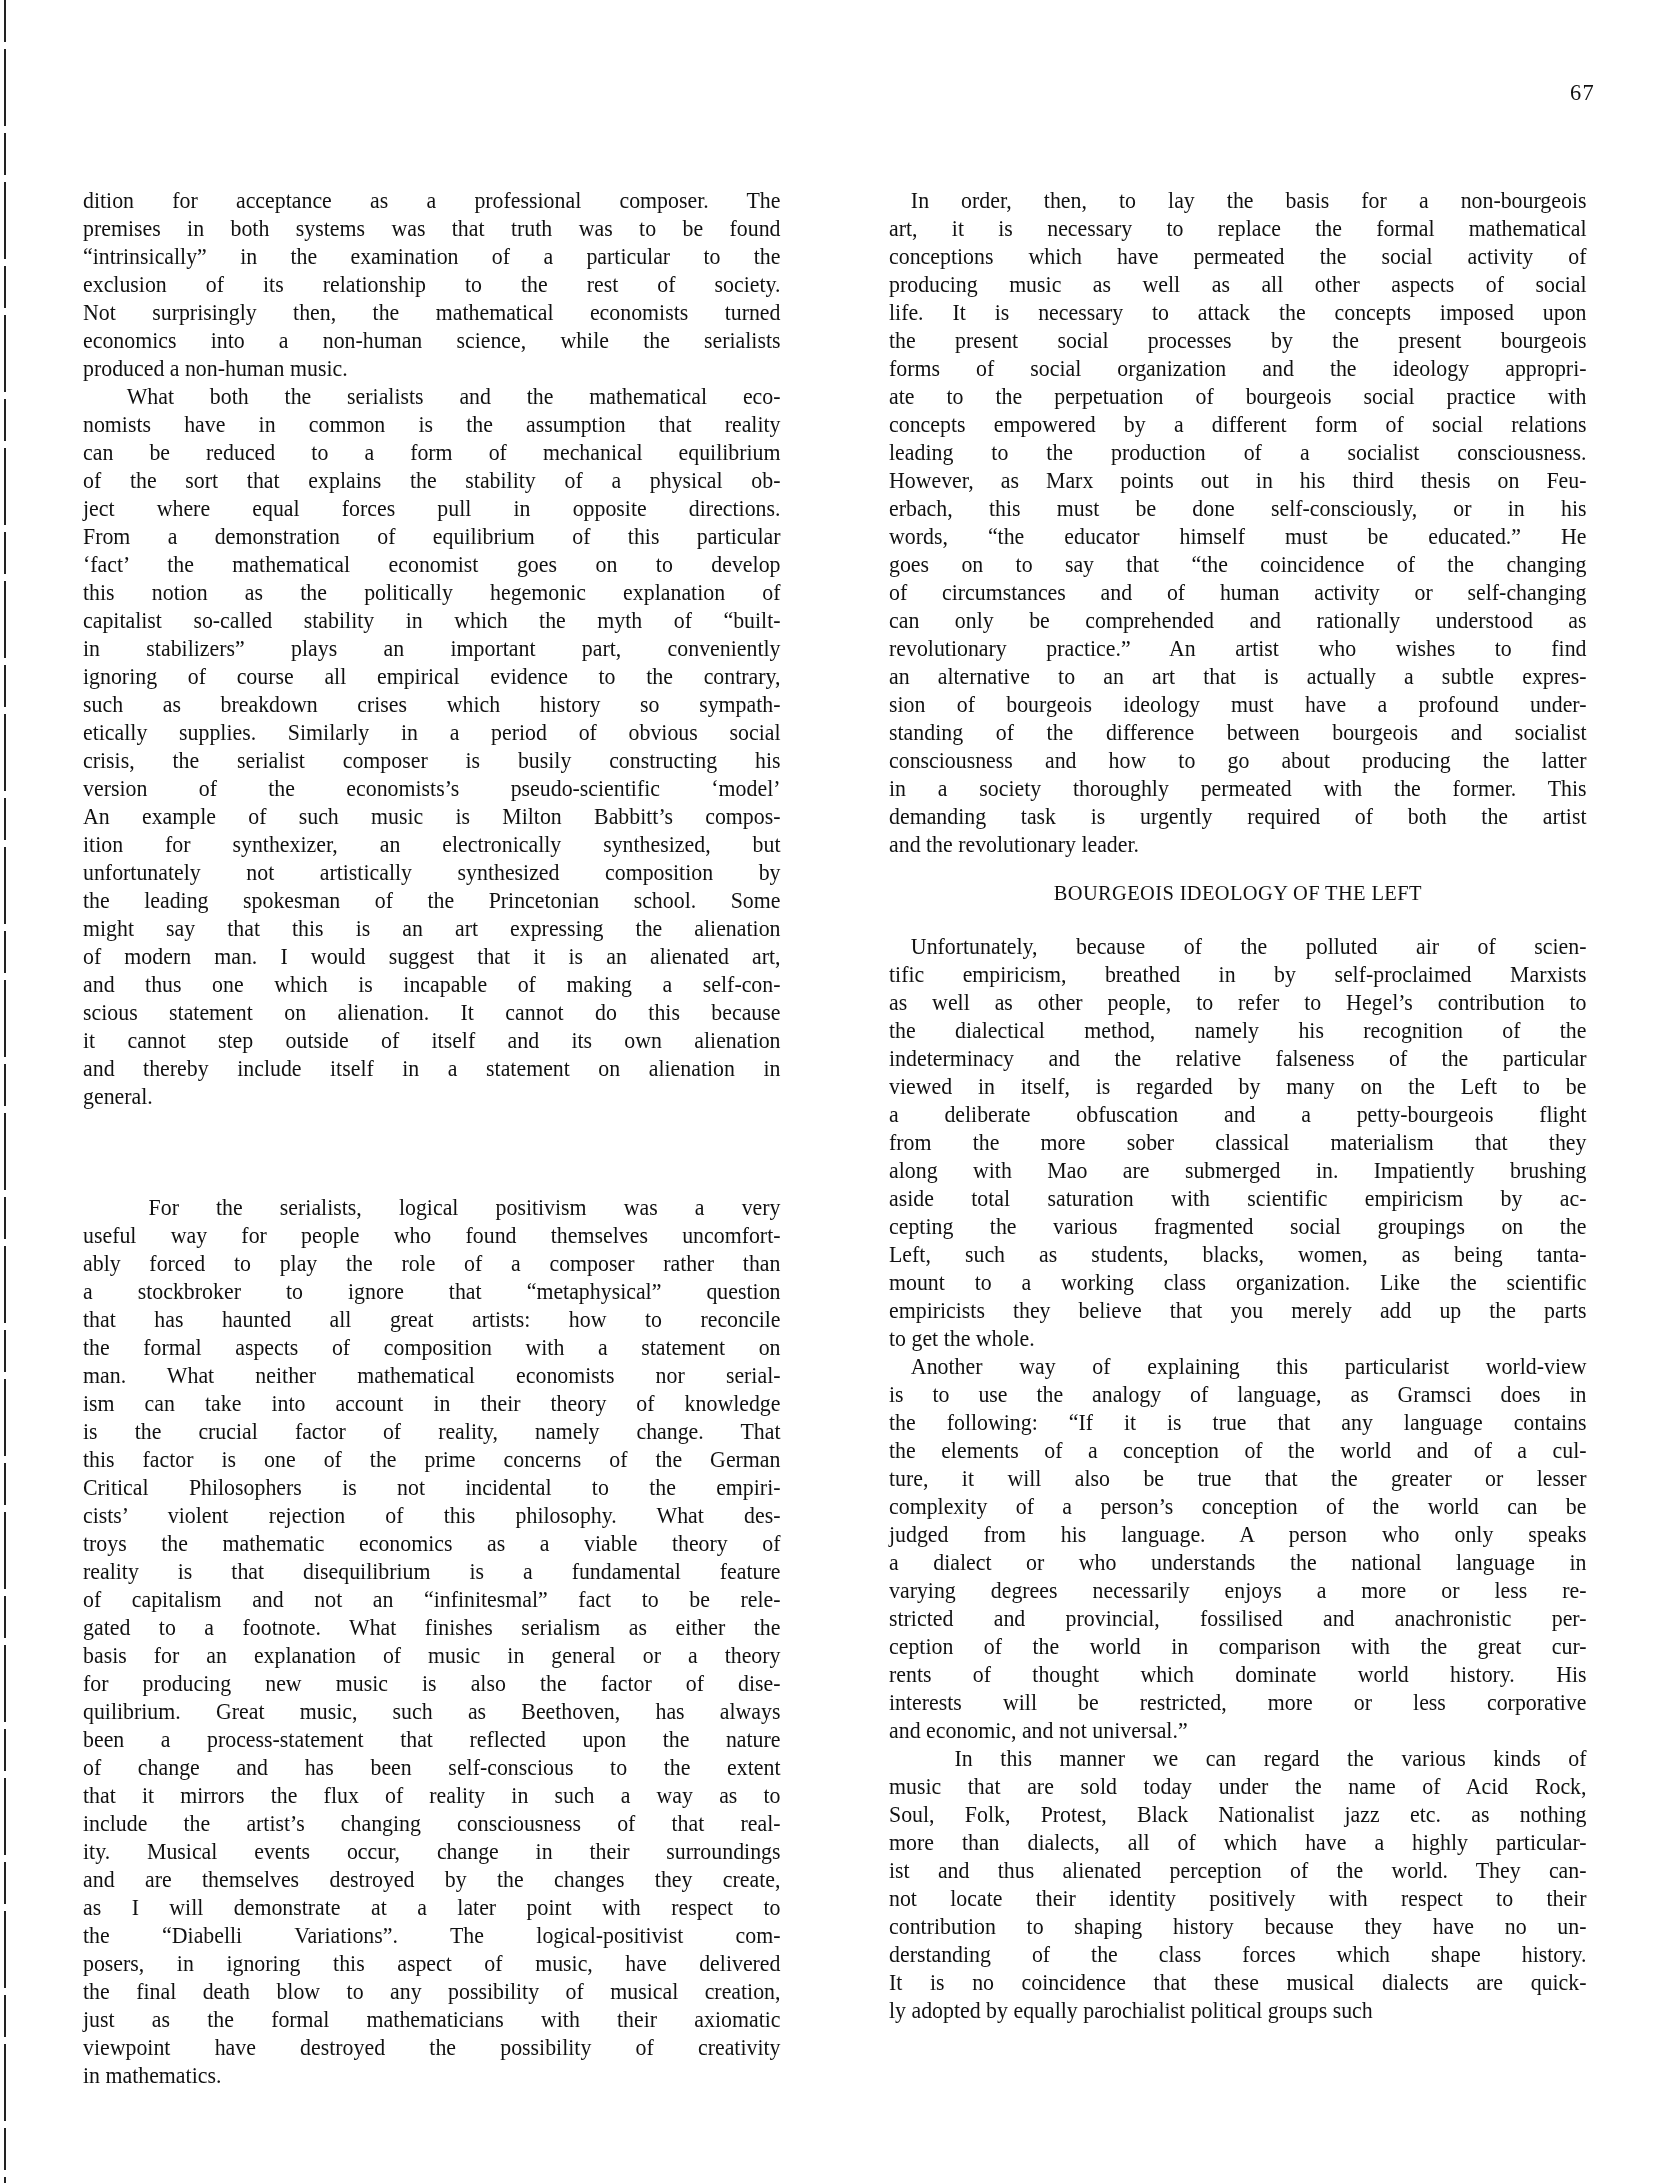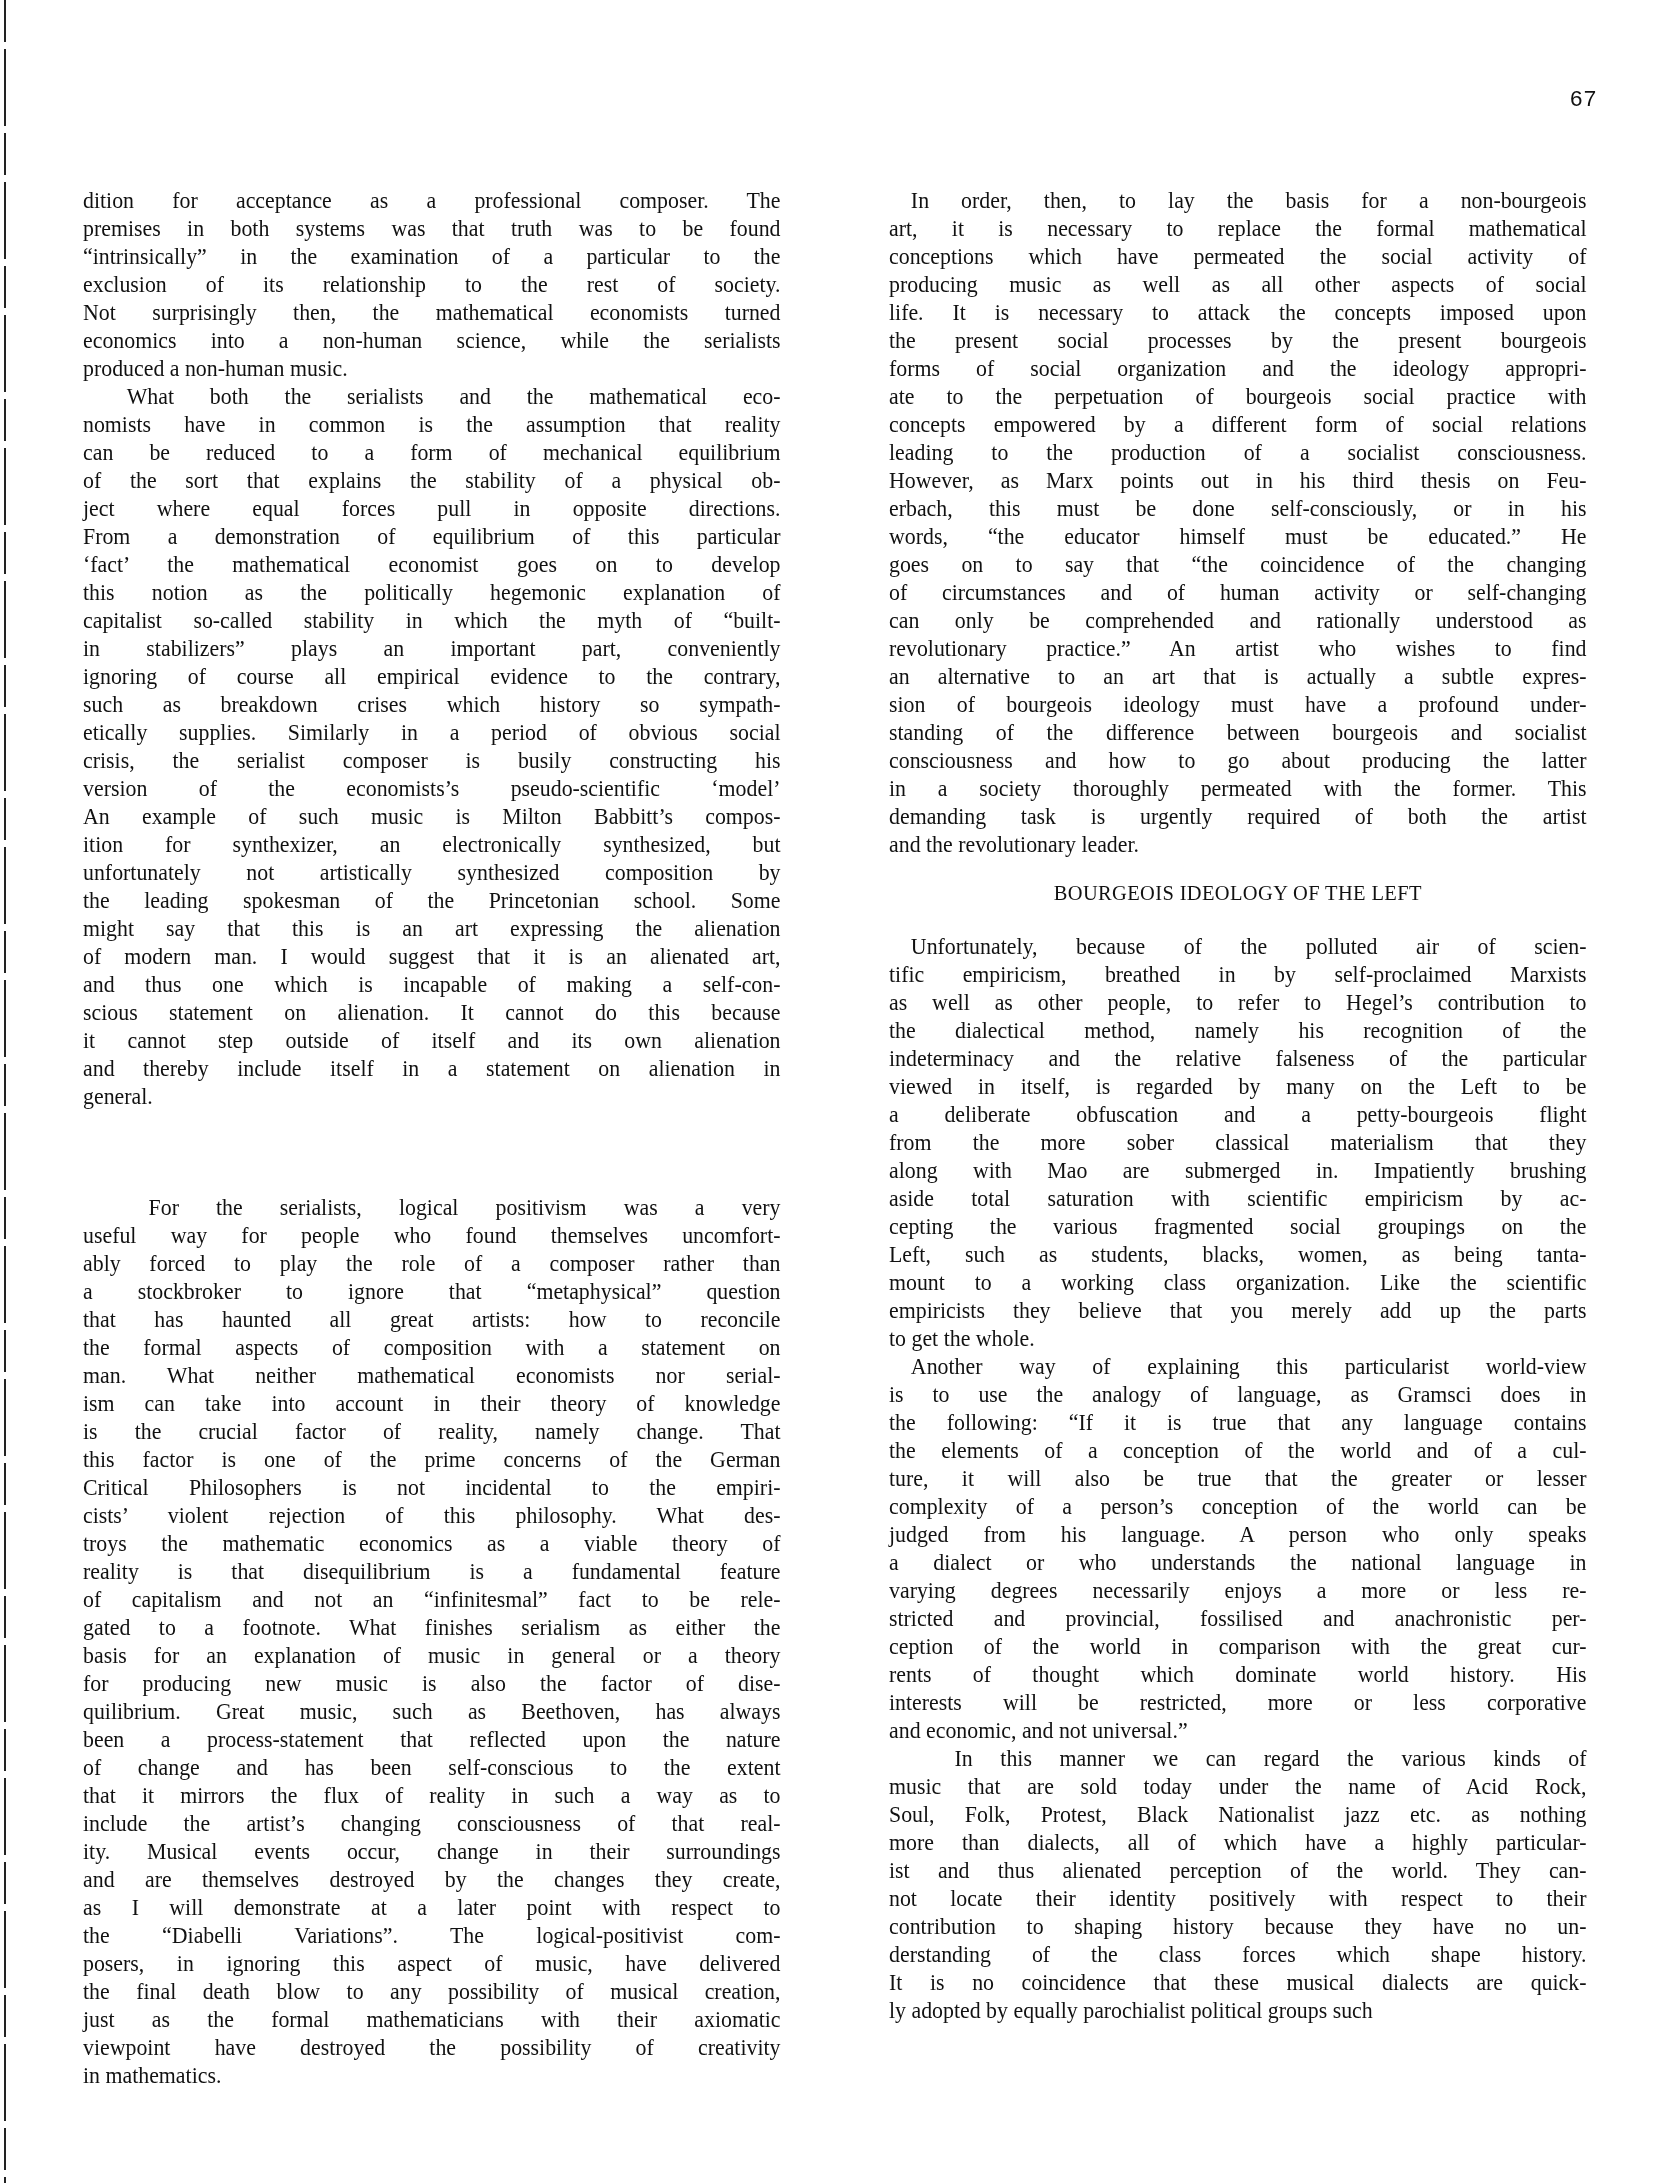--- a/index.html
+++ b/index.html
@@ -18,24 +18,24 @@
     .binding-edge {
       position: absolute;
       left: 4.2px;
       top: 0;
       width: 1.4px;
       height: 2183px;
       background: repeating-linear-gradient(to bottom, #222 0px, #222 42px, transparent 42px, transparent 49px, #222 49px, #222 126px, transparent 126px, transparent 133px);
     }
     .page-number {
       position: absolute;
-      top: 86px;
+      top: 80px;
       left: 1570px;
       font-size: 22.4px;
-      font-family: Liberation Sans, sans-serif;
+      font-family: Liberation Serif, serif;
       letter-spacing: 1.4px;
     }
     .column {
       position: absolute;
       top: 186px;
       width: 701px;
       font-size: 23.5px;
       line-height: 28px;
       text-align: justify;
       font-family: "Liberation Serif", "DejaVu Serif", serif;

